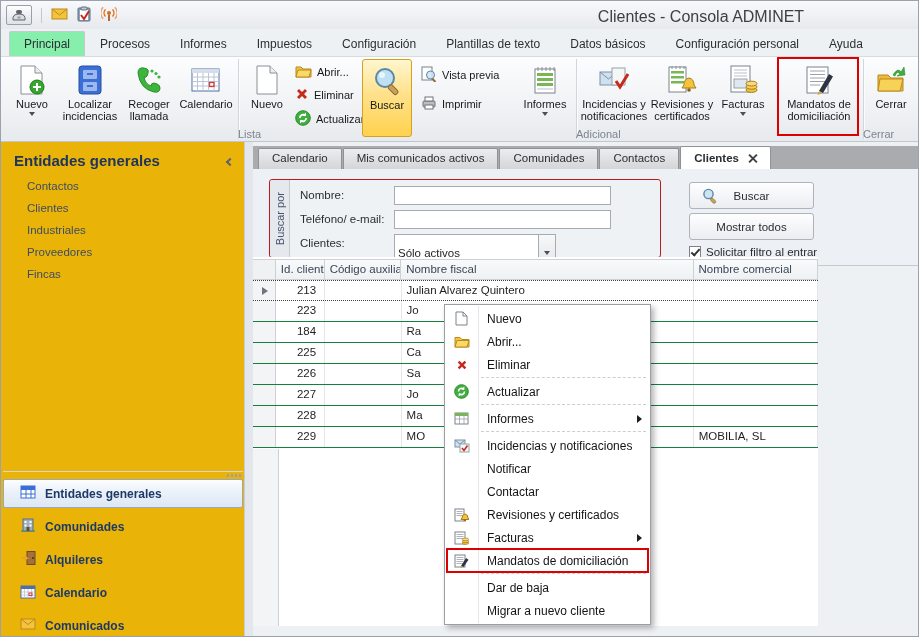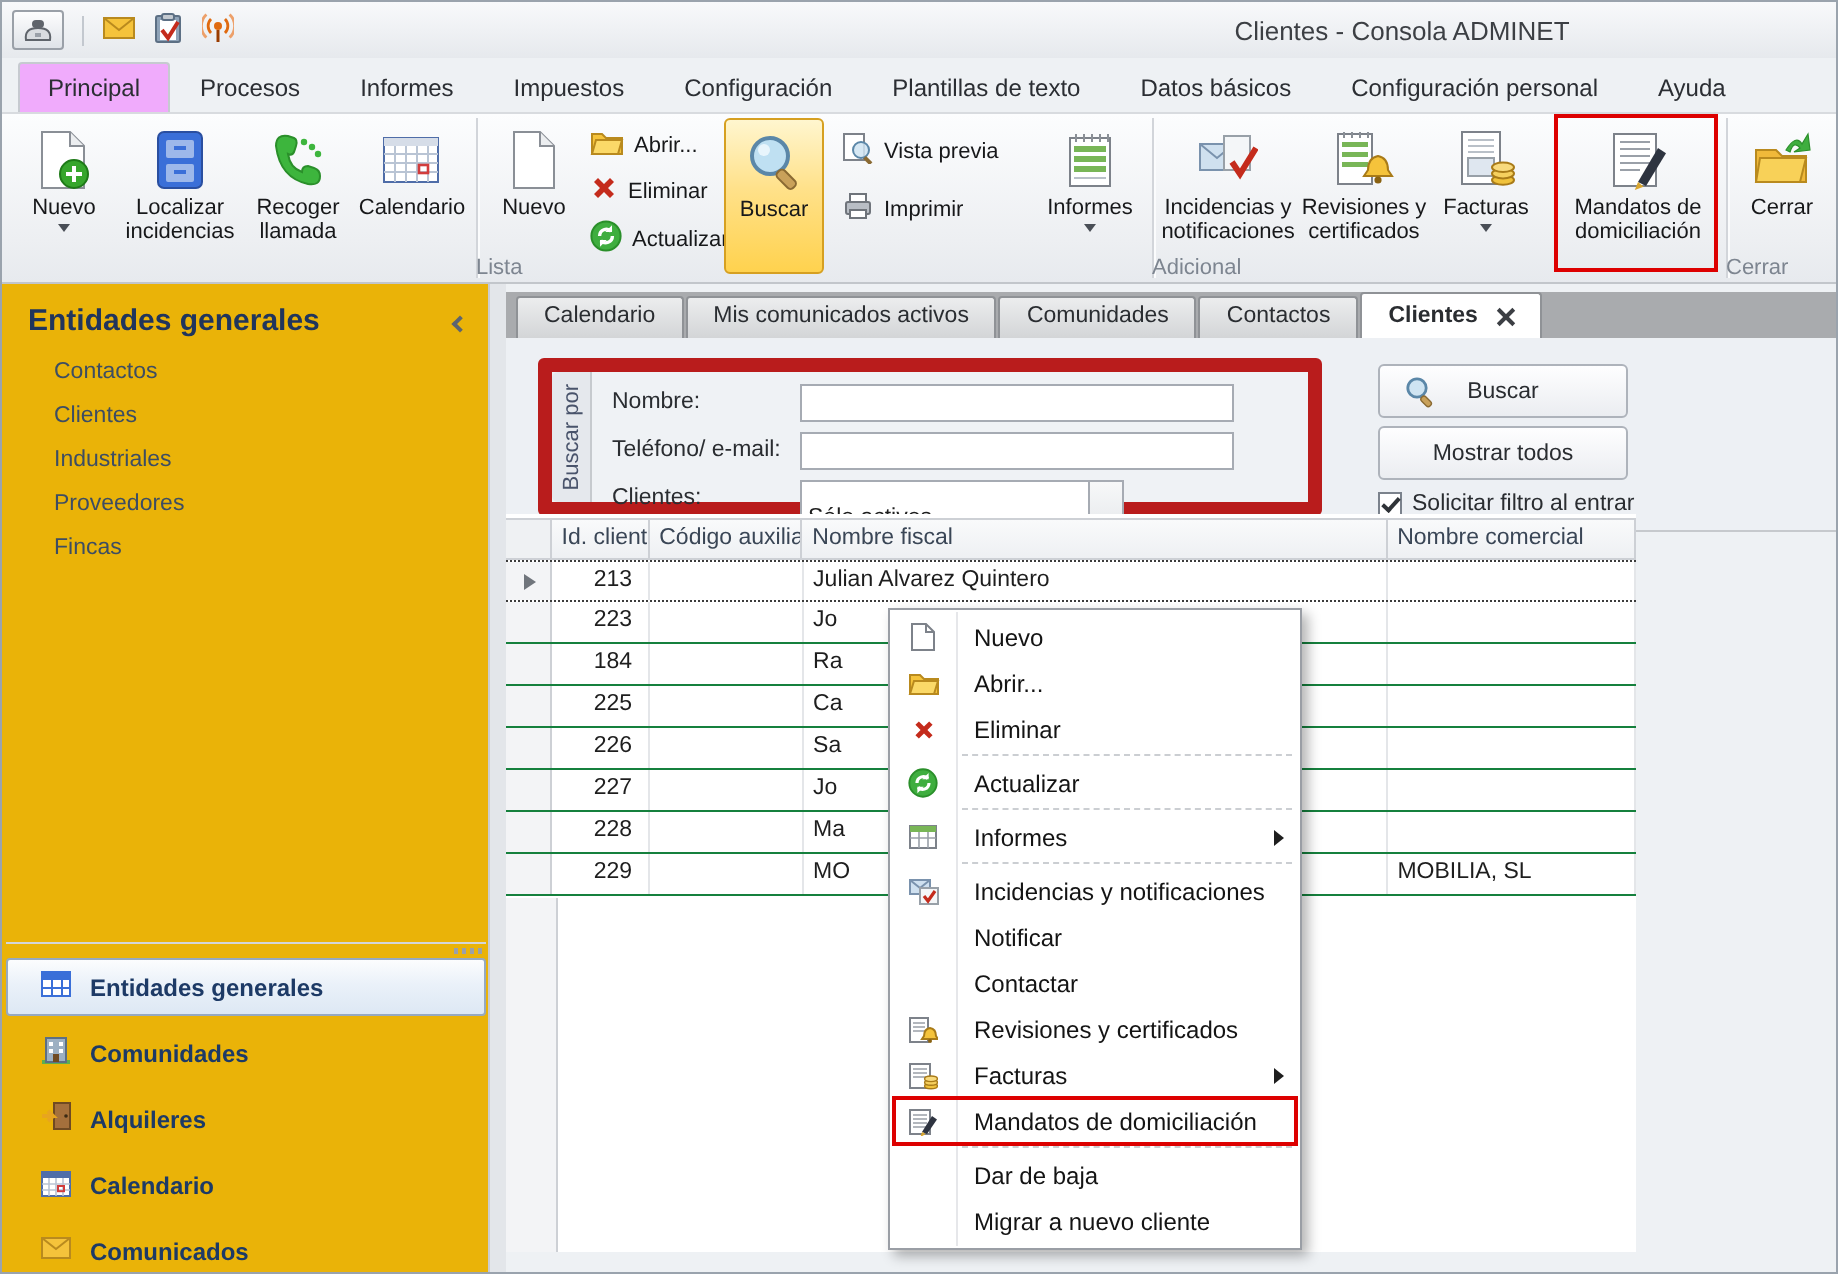--- a/index.html
+++ b/index.html
@@ -4,25 +4,25 @@
 <style>
 *{box-sizing:border-box;margin:0;padding:0}
 html,body{width:919px;height:637px}
 body{position:relative;font-family:"Liberation Sans","DejaVu Sans",sans-serif;font-size:12px;color:#1e1e1e;background:#eef1f4;border:1px solid #9aa3ad;overflow:hidden}
 .abs{position:absolute}
 
 .titlebar{left:0;top:0;width:100%;height:28px;background:linear-gradient(#f8f9fb,#e6e9ed)}
 .qat{left:5px;top:4px;display:flex;align-items:center;gap:9px}
 .qat-first{width:26px;height:20px;border:1px solid #9aa0a8;border-radius:2px;background:linear-gradient(#fdfdfe,#dfe3e8);display:flex;align-items:center;justify-content:center}
 .qat-sep{width:1px;height:15px;background:#c3c8cf}
-.title{top:7px;left:565px;width:270px;text-align:center;color:#3c3f44;font-size:13px;white-space:nowrap}
+.title{top:7px;left:565px;width:270px;text-align:center;color:#3c3f44;font-size:16px;white-space:nowrap}
 
 .rtabs{left:0;top:28px;width:100%;height:27px;padding-left:8px;display:flex;align-items:flex-end}
 .rtab{padding:5px 14px;font-size:12px;color:#2b2e33;border:1px solid transparent;border-bottom:none;white-space:nowrap}
-.rtab.active{background:#f0abfc;border-color:#c6cad0;border-radius:2px 2px 0 0;position:relative;z-index:3}
+.rtab.active{background:#86efac;border-color:#c6cad0;border-radius:2px 2px 0 0;position:relative;z-index:3}
 
 .ribbon{left:0;top:55px;width:100%;height:86px;background:linear-gradient(#fcfdfe,#edeff2 75%,#e7eaee);border-top:1px solid #d8dbdf;border-bottom:1px solid #c2c6cb}
 .rsep{position:absolute;top:2px;height:80px;width:1px;background:#d2d5da;box-shadow:1px 0 0 #fbfcfd}
 .rcap{position:absolute;top:71px;font-size:11px;color:#7d8590;}
 .rbig{position:absolute;top:2px;height:78px;display:flex;flex-direction:column;align-items:center;padding-top:3px;font-size:11px;line-height:12px;text-align:center;color:#17181a;border-radius:3px}
 .rbig .ric{height:36px;display:flex;align-items:center}
 .rbig.hl{background:linear-gradient(#fff6cf,#ffe18a 45%,#ffd24e);border:1px solid #d6a021}
 .rsmall{position:absolute;display:flex;align-items:center;gap:5px;font-size:11px;color:#17181a;white-space:nowrap}
 .tri-down{width:0;height:0;border-left:3px solid transparent;border-right:3px solid transparent;border-top:4px solid #4a4f57;margin-top:2px}
 .redframe-ribbon{left:776px;top:56px;width:82px;height:79px;border:2px solid #dd0000;z-index:5;pointer-events:none}
@@ -41,21 +41,21 @@
 
 .tabstrip{left:252px;top:145px;width:667px;height:23px;background:#a9abae;padding-left:5px;display:flex;align-items:flex-end}
 .dtab{height:21px;line-height:19px;padding:0 13px;background:linear-gradient(#ecedee,#d3d5d7);border:1px solid #8f9296;border-bottom:none;border-radius:2px 2px 0 0;margin-right:1px;font-size:11.5px;color:#2a2d31;white-space:nowrap}
 .dtab.active{height:23px;background:#fff;font-weight:bold;display:flex;align-items:center;gap:9px;line-height:normal}
 .xicon{position:relative;width:9px;height:9px}
 .xicon::before,.xicon::after{content:"";position:absolute;left:4px;top:-1px;width:2px;height:11px;background:#3c3f44}
 .xicon::before{transform:rotate(45deg)}
 .xicon::after{transform:rotate(-45deg)}
 
 .search{left:252px;top:168px;width:667px;height:97px;background:#edf0f4;border-bottom:1px solid #c6c9cd}
-.fieldset{position:absolute;left:16px;top:10px;width:392px;height:79px;border:7px solid #b91c1c;border-radius:3px;background:#eff2f5}
+.fieldset{position:absolute;left:16px;top:10px;width:392px;height:79px;border:1px solid #b91c1c;border-radius:3px;background:#eff2f5}
 .fs-strip{position:absolute;left:0;top:0;width:20px;height:100%;background:#e5e8ed;border-right:1px solid #c6cace;display:flex;align-items:center;justify-content:center;border-radius:3px 0 0 3px}
 .vtext{writing-mode:vertical-rl;transform:rotate(180deg);font-size:11px;color:#49536b}
 .f-label{position:absolute;left:30px;font-size:11.5px;color:#2a2d31;white-space:nowrap}
 .f-input{position:absolute;left:124px;width:217px;height:19px;border:1px solid #a6abb3;background:#fff;font:11.5px "Liberation Sans",sans-serif;padding:0 3px}
 .combo{position:absolute;left:124px;top:54px;width:162px;height:37px;border:1px solid #a6abb3;background:#fff;display:flex;align-items:center}
 .combo-txt{flex:1;padding-left:3px;font-size:11.5px}
 .combo-btn{width:17px;height:100%;border-left:1px solid #a6abb3;background:linear-gradient(#f7f8f9,#dfe2e6);display:flex;align-items:center;justify-content:center}
 .btn{position:absolute;left:436px;width:125px;height:27px;border:1px solid #aeb3bb;border-radius:3px;background:linear-gradient(#fefeff,#ebedf1);display:flex;align-items:center;justify-content:center;font-size:11.5px;color:#2a2d31}
 .btn .bic{position:absolute;left:12px;top:5px}
 .chk-row{position:absolute;left:436px;top:77px;display:flex;align-items:center;gap:5px;font-size:11.5px;color:#2a2d31}

